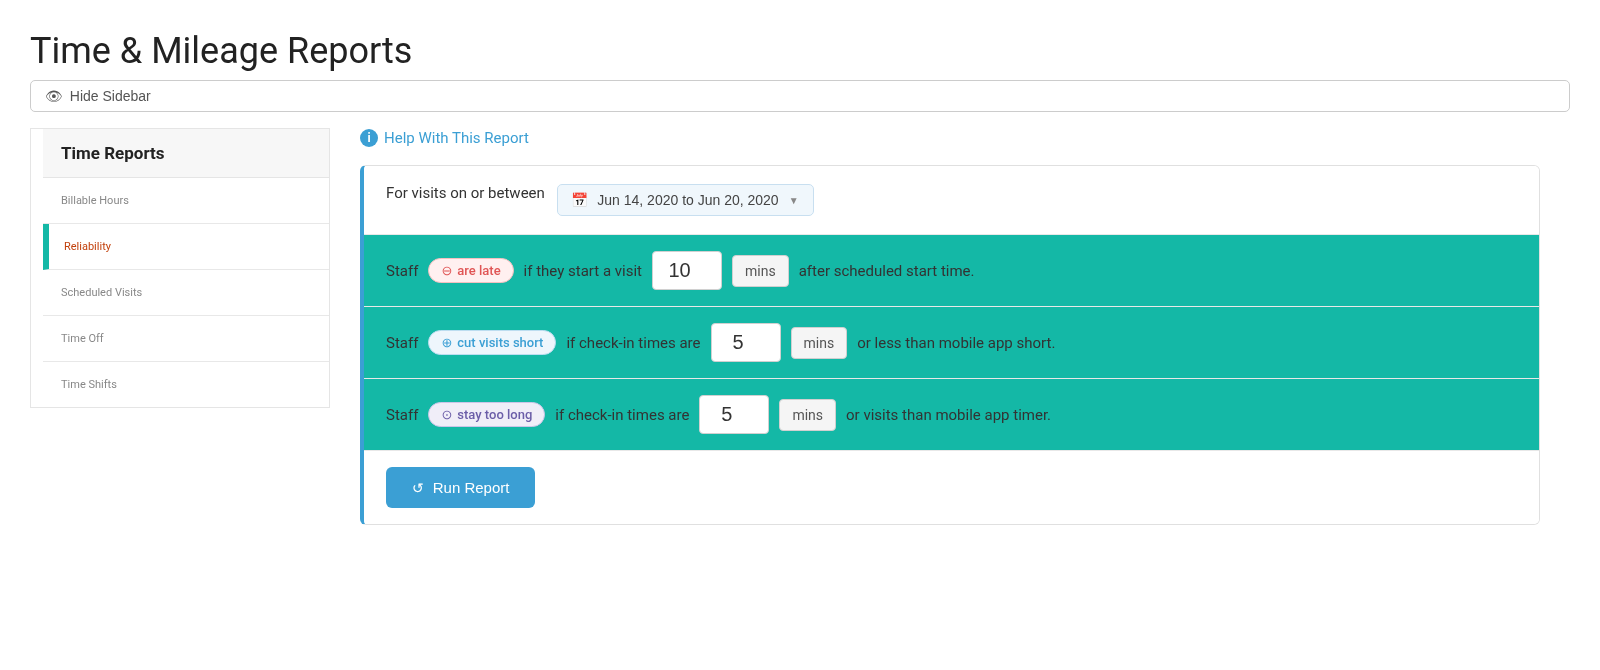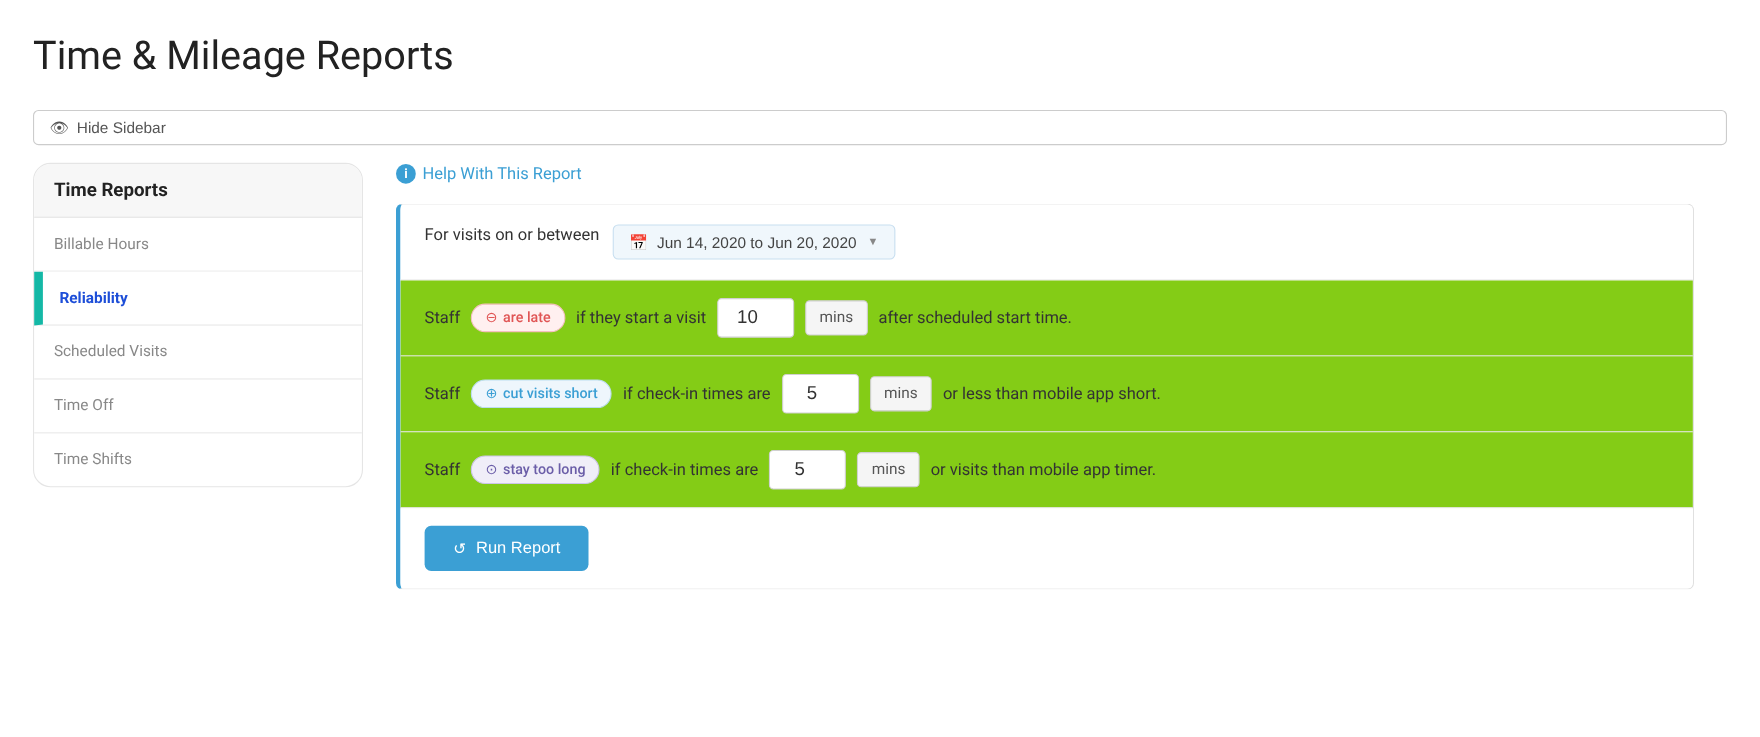--- a/index.html
+++ b/index.html
@@ -12,21 +12,21 @@
     .page {
       display: flex;
       flex-direction: column;
       padding: 30px 30px 20px 30px;
       min-height: 670px;
     }
     .page-title {
       font-size: 36px;
       font-weight: 400;
       color: #222;
-      margin-bottom: 28px;
+      margin-bottom: 8px;
     }
     .hide-sidebar-btn {
       display: inline-flex;
       align-items: center;
       gap: 7px;
       border: 1px solid #ccc;
       border-radius: 5px;
       padding: 7px 14px;
       background: #fff;
       cursor: pointer;
@@ -36,45 +36,46 @@
     }
     .main-area {
       display: flex;
       flex: 1;
     }
     
     .sidebar {
       width: 300px;
       min-width: 300px;
       border: 1px solid #e5e5e5;
-      border-radius: 16px;
+      border-radius: 0;
       overflow: hidden;
       align-self: flex-start;
+      padding-left: 12px;
     }
     .sidebar-header {
       background: #f7f7f7;
       padding: 14px 18px;
       font-weight: 700;
       font-size: 17px;
       color: #222;
       border-bottom: 1px solid #e5e5e5;
     }
     .sidebar-item {
       padding: 16px 18px;
       border-bottom: 1px solid #e8e8e8;
       color: #888;
-      font-size: 14px;
+      font-size: 11px;
       cursor: pointer;
     }
     .sidebar-item.active {
-      color: #1d4ed8;
-      border-left: 8px solid #14b8a6;
+      color: #c2410c;
+      border-left: 6px solid #14b8a6;
       padding-left: 15px;
       background: #fff;
-      font-weight: 700;
+      font-weight: 400;
     }
     .sidebar-item:last-child { border-bottom: none; }
 
     
     .content {
       flex: 1;
       padding: 0 30px;
     }
     .help-link {
       display: inline-flex;
@@ -132,21 +133,21 @@
     .chevron-icon { color: #888; font-size: 10px; margin-left: 2px; }
 
     
     .report-row {
       padding: 16px 22px;
       border-bottom: 1px solid #e8e8e8;
       display: flex;
       align-items: center;
       gap: 10px;
       font-size: 15px;
-      background: #84cc16;
+      background: #14b8a6;
       flex-wrap: wrap;
     }
     .report-row:last-of-type { border-bottom: none; }
 
     .badge {
       display: inline-flex;
       align-items: center;
       gap: 5px;
       padding: 4px 12px;
       border-radius: 20px;
@@ -170,21 +171,21 @@
     }
     .badge-icon {
       font-size: 13px;
     }
 
     .number-input {
       width: 70px;
       padding: 7px 10px;
       border: 1px solid #d0d0d0;
       border-radius: 4px;
-      font-size: 17px;
+      font-size: 20px;
       text-align: center;
       color: #333;
     }
     .unit-box {
       padding: 7px 12px;
       border: 1px solid #d0d0d0;
       border-radius: 4px;
       background: #f5f5f5;
       font-size: 14px;
       color: #555;

